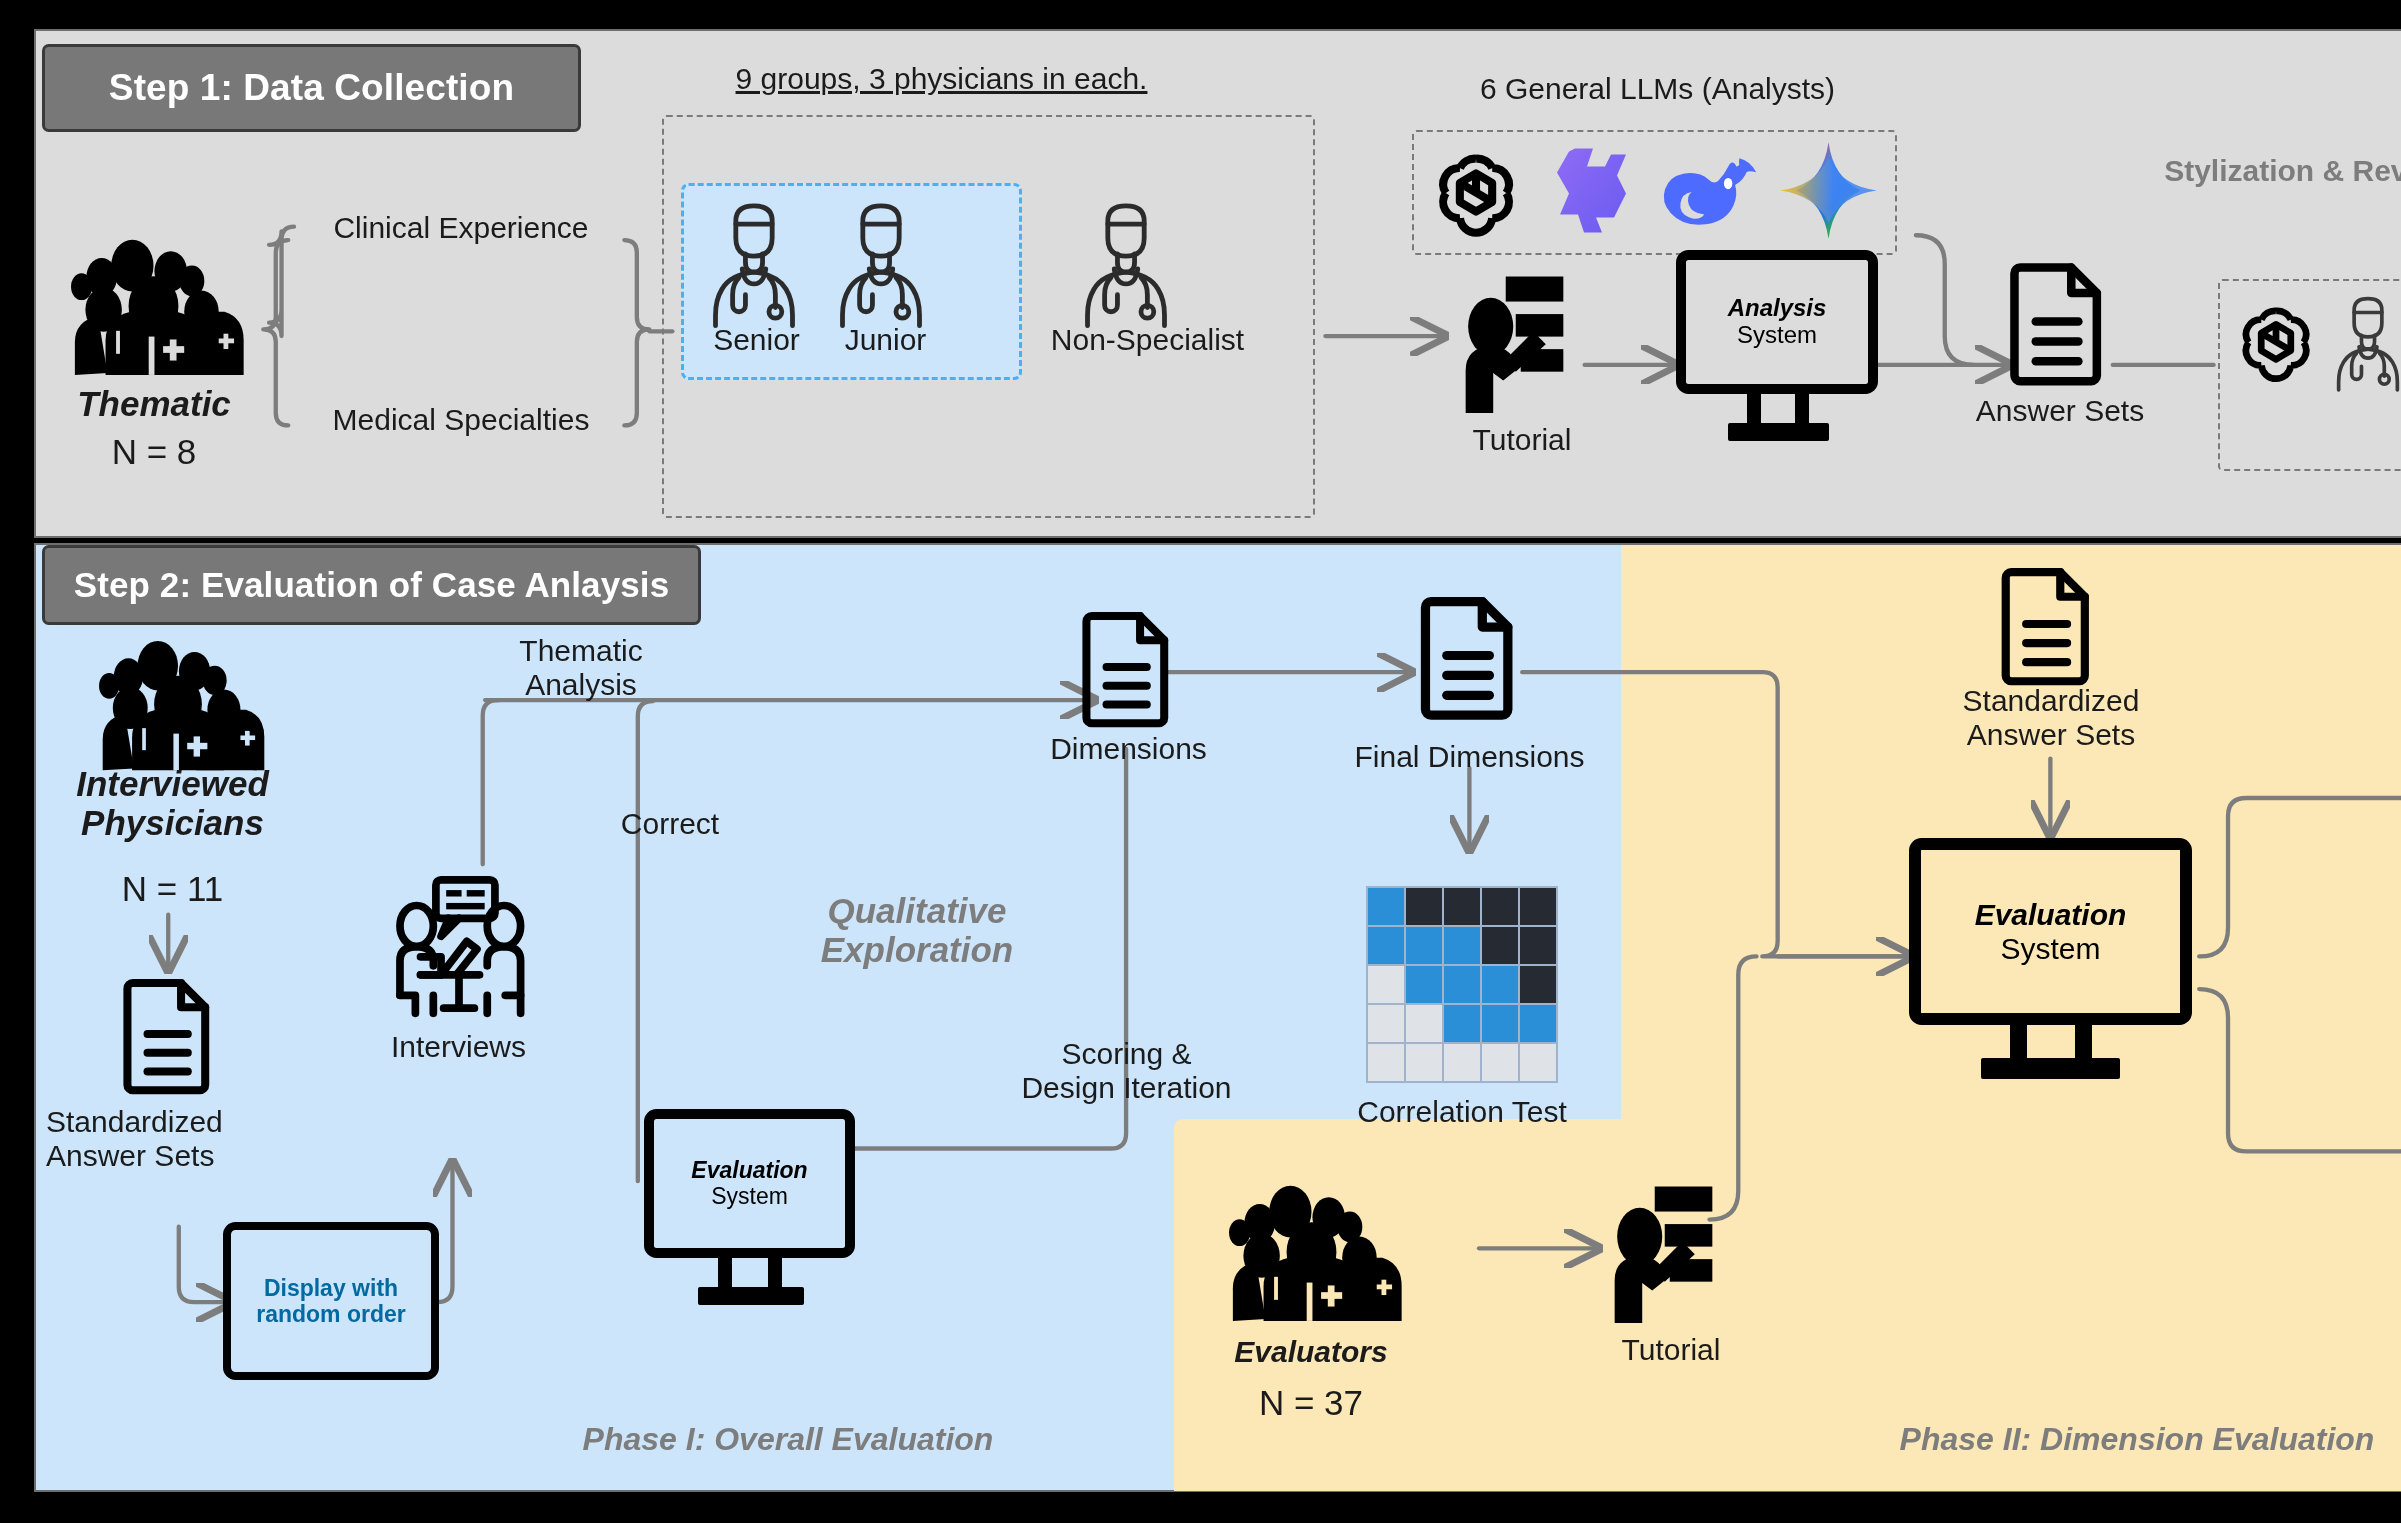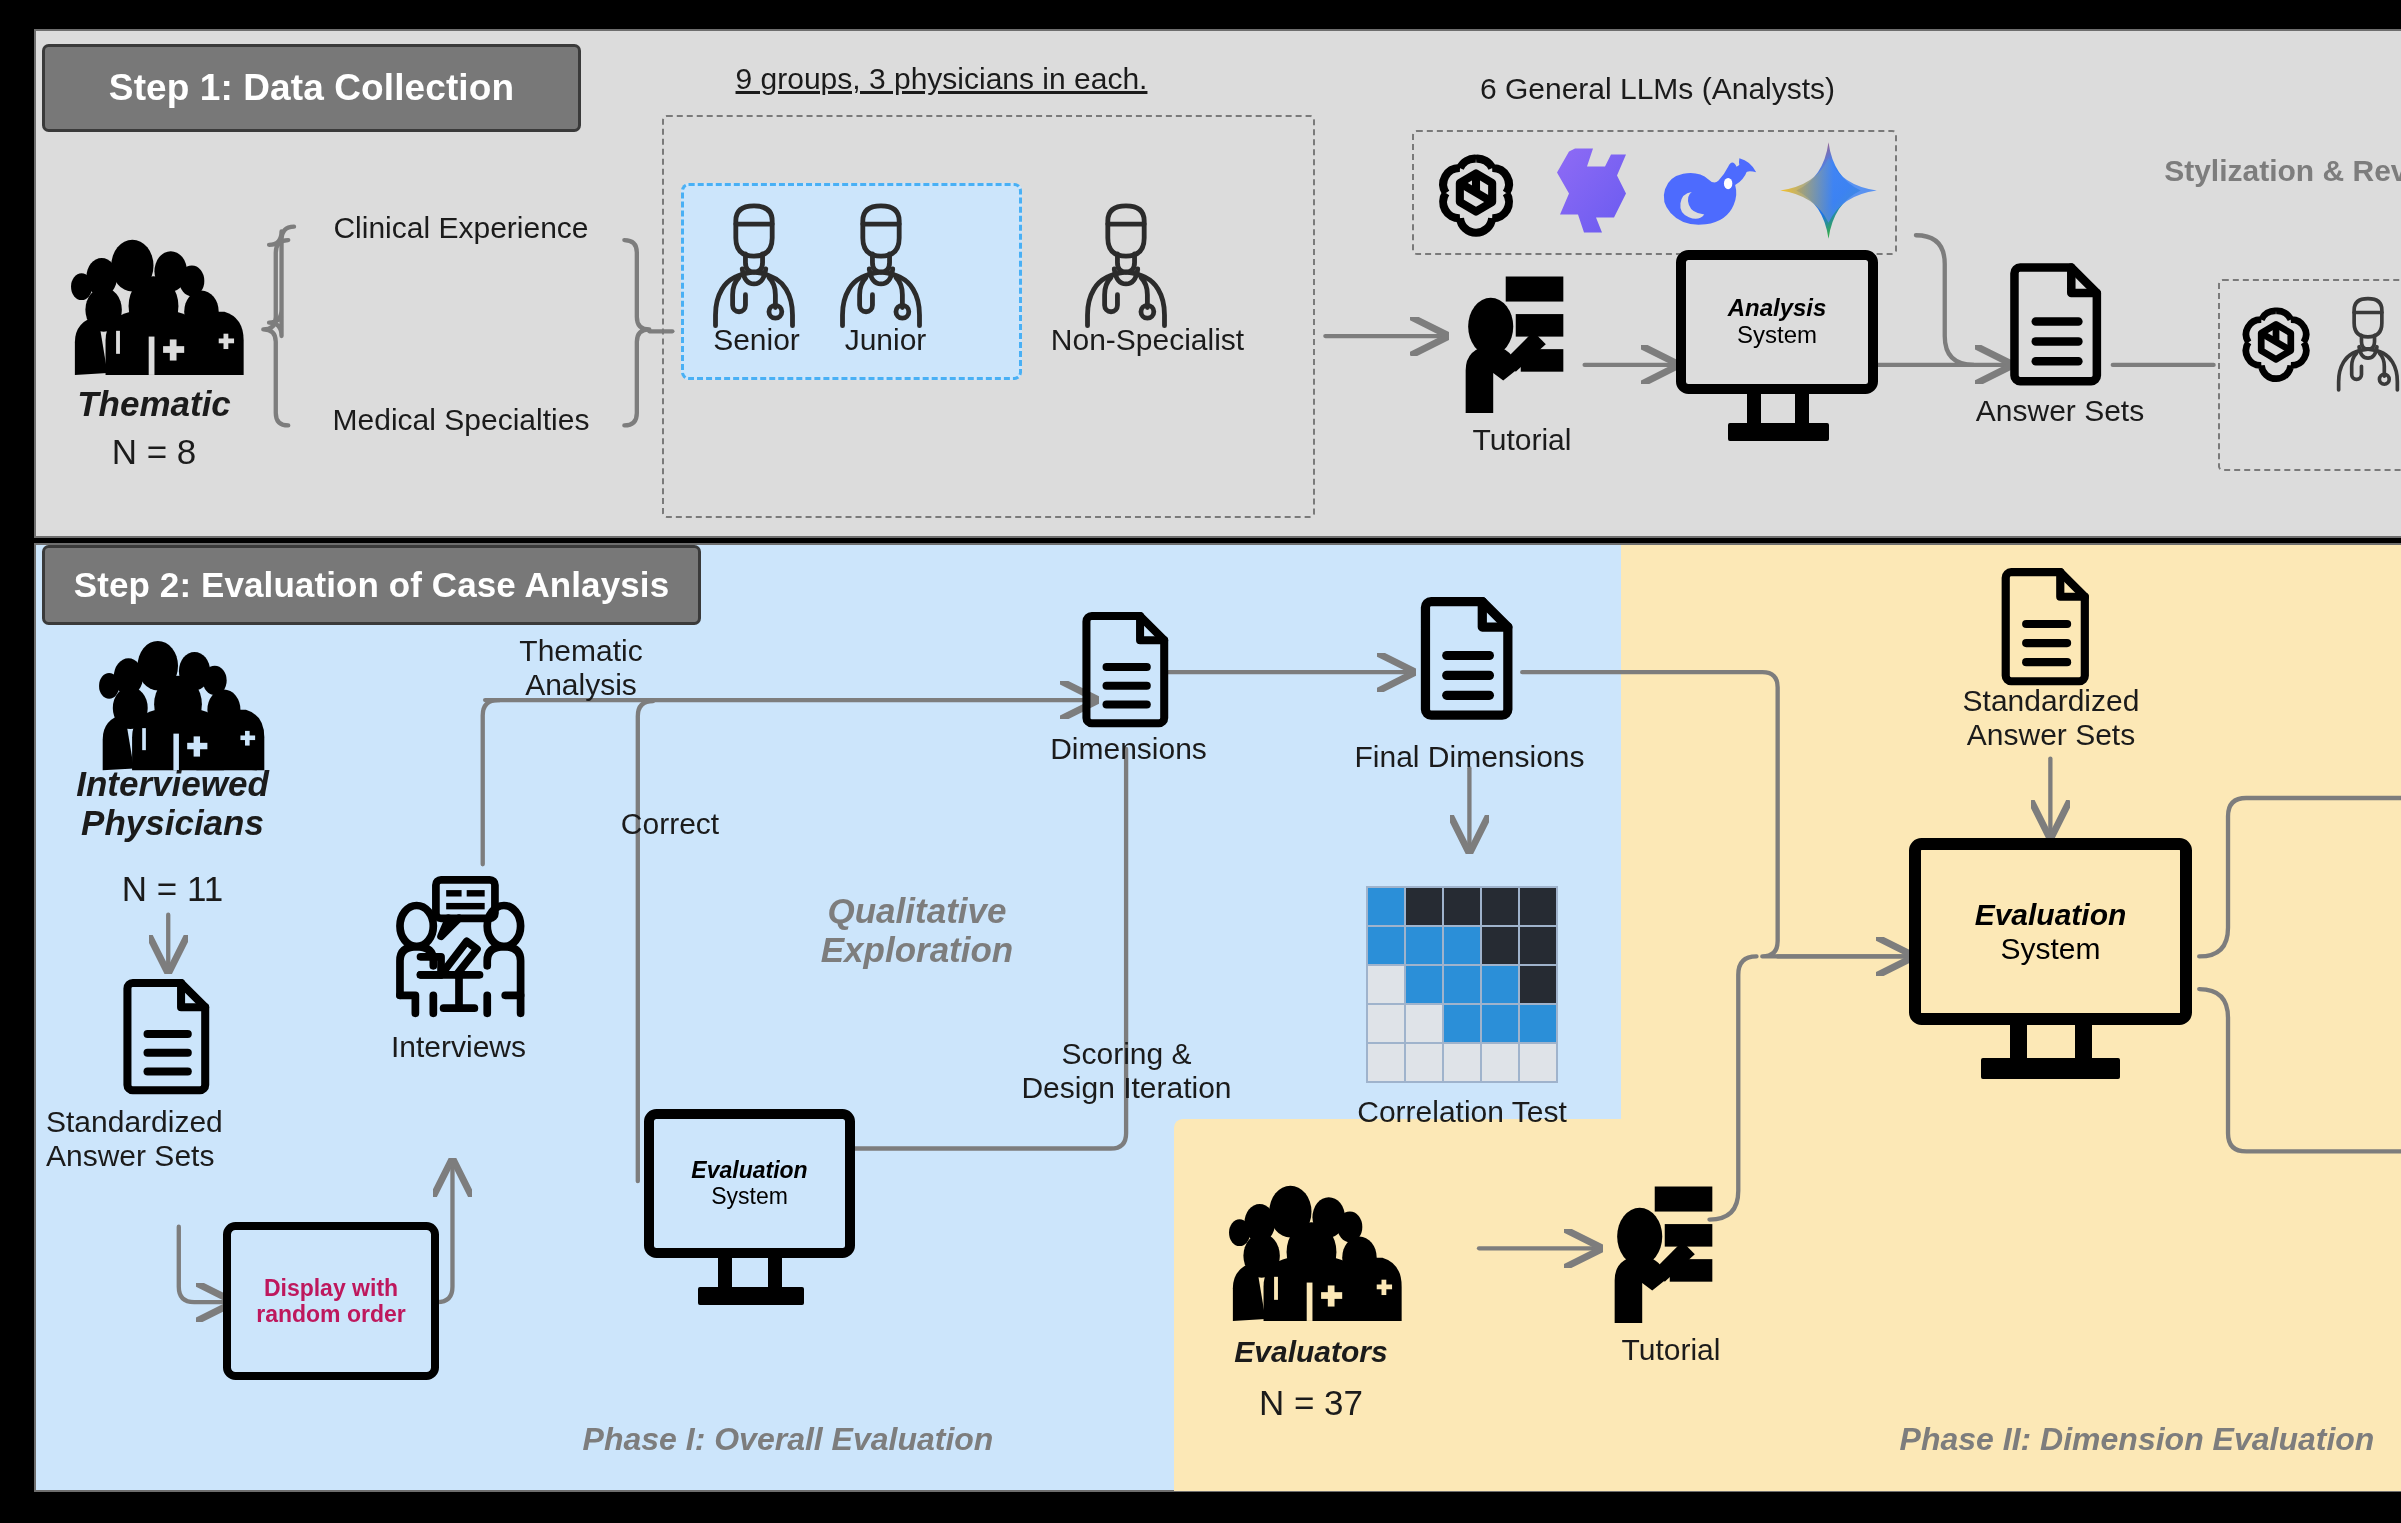--- a/index.html
+++ b/index.html
@@ -44,21 +44,21 @@
     position:absolute;left:0;top:0;right:0;box-sizing:border-box;
     border:10.6px solid #000;border-radius:12.5px;background:transparent;
     display:flex;flex-direction:column;align-items:center;justify-content:center;
     text-align:center;line-height:1.12;color:#000;
   }
   .monitor .neck{position:absolute;background:#000;}
   .monitor .base{position:absolute;background:#000;border-radius:1.9px;}
 
   .rbox{position:absolute;box-sizing:border-box;border:8.6px solid #000;border-radius:12.5px;
         display:flex;align-items:center;justify-content:center;text-align:center;
-        font-weight:700;line-height:1.15;color:#be185d;}
+        font-weight:700;line-height:1.15;color:#0369a1;}
 
   svg{display:block;overflow:visible;}
   #wires{position:absolute;left:0;top:0;width:2789px;height:1523px;pointer-events:none;}
 
   .hm{position:absolute;display:grid;grid-template-columns:repeat(5,1fr);grid-template-rows:repeat(5,1fr);
       gap:2.4px;background:#9fb3cc;padding:2.4px;box-sizing:border-box;}
   .hm div{width:100%;height:100%;}
 
   .iconwrap{position:absolute;}
 </style>

